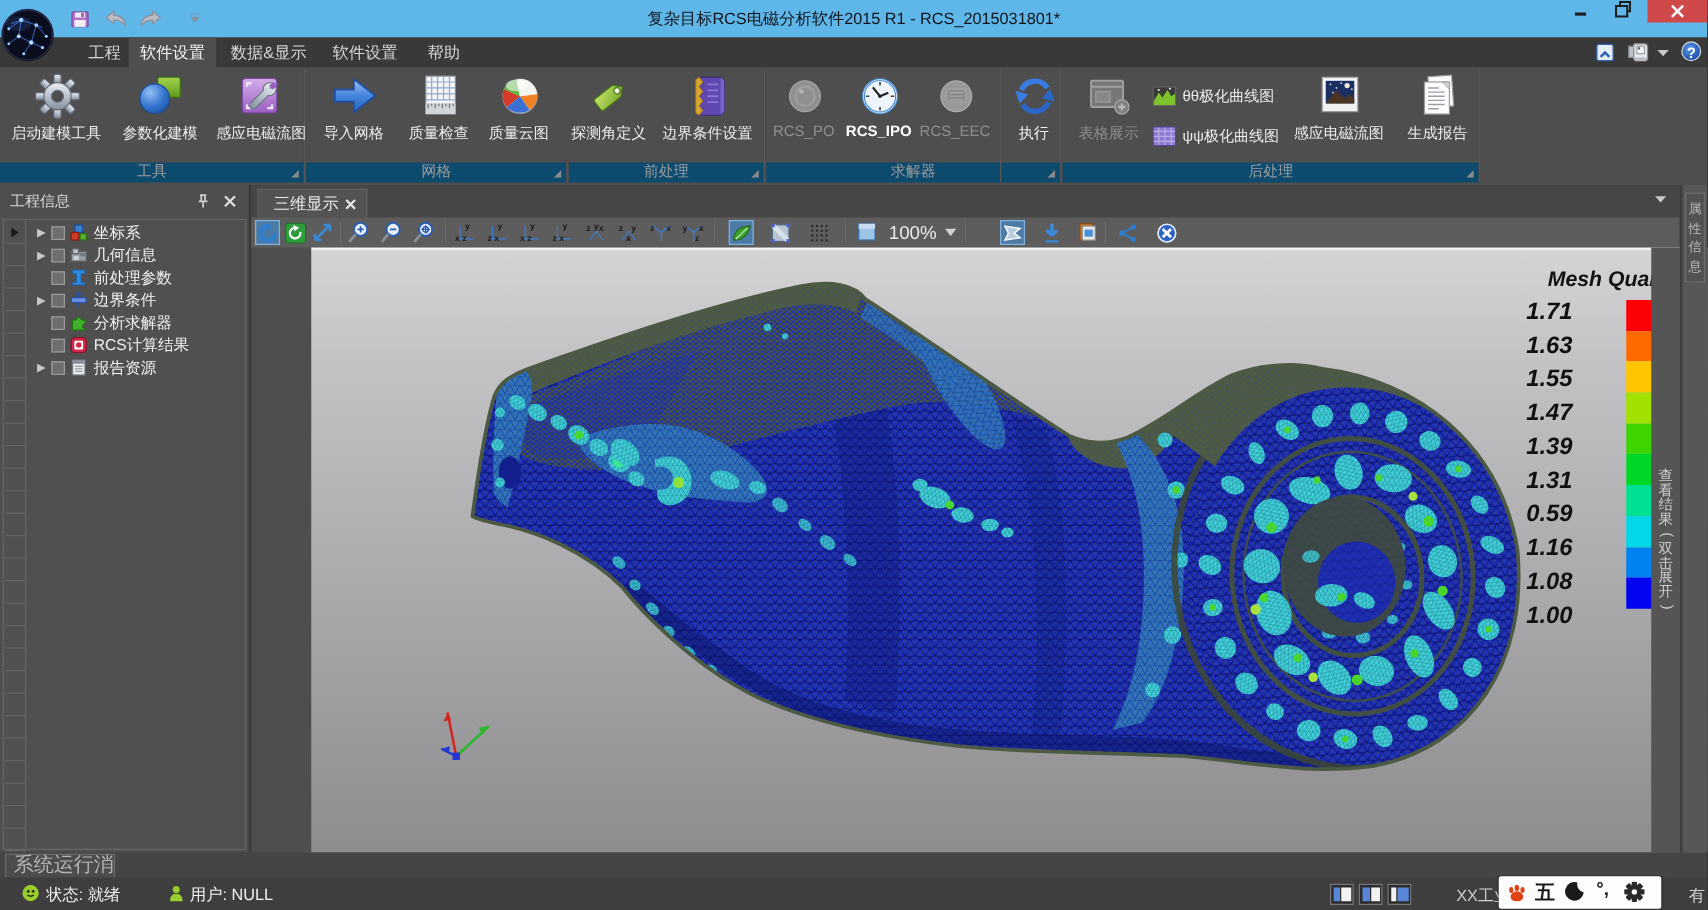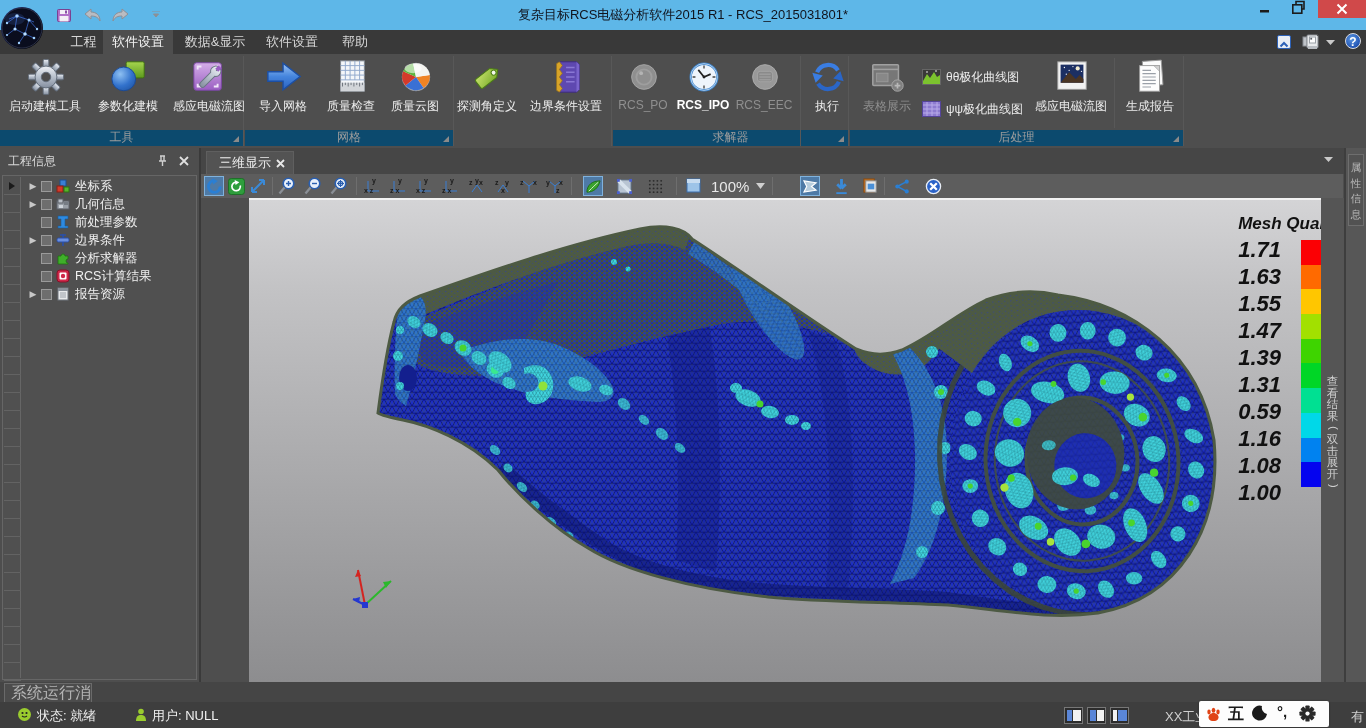--- a/index.html
+++ b/index.html
@@ -46,21 +46,21 @@
 #vptoolbar{position:absolute;left:201px;top:174px;width:1142px;height:24px;background:#5d5d5d;display:flex;align-items:center;}
 .ti{width:20px;height:20px;margin:0 1px;display:flex;align-items:center;justify-content:center;flex:0 0 auto;}
 .ti.axv{width:24px;}
 .ti.sel{background:#4e7aa6;border:1px solid #7fb2dd;}
 .tsep{width:1px;height:18px;background:#474747;border-right:1px solid #6e6e6e;margin:0 3px;flex:0 0 auto;}
 
 #viewport{position:absolute;left:201px;top:198px;width:1120px;height:484px;background:linear-gradient(#d4d4d6 0%,#c3c3c5 18%,#8d8d8f 100%);border-top:2px solid #f2f2f2;margin-left:48px;}
 
 #legend{position:absolute;right:20px;top:14px;width:160px;color:#111;}
 #legtitle{font-size:17px;font-weight:bold;font-style:italic;text-align:right;letter-spacing:0px;padding-right:5px;}
-.legrow{position:absolute;right:68px;width:60px;text-align:right;font-size:22px;font-weight:bold;font-style:italic;line-height:20px;}
+.legrow{position:absolute;right:68px;width:60px;font-size:19px;font-weight:bold;font-style:italic;line-height:20px;}
 #legbar{position:absolute;right:0px;top:26px;width:48px;height:247px;}
 .lseg{width:48px;height:24.7px;}
 
 #rstrip1{position:absolute;left:1321px;top:198px;width:23px;height:484px;background:#555555;}
 #rstrip1 .vtext{position:absolute;left:5px;top:178px;width:13px;font-size:11.5px;line-height:11.6px;color:#cfcfcf;text-align:center;}
 #rstrip1 .vtext i{display:inline-block;font-style:normal;transform:rotate(90deg);}
 #rstrip2{position:absolute;left:1344px;top:148px;width:22px;height:534px;background:#575757;border-left:2px solid #3e3e3e;}
 #proptab{position:absolute;left:2px;top:6px;width:16px;height:72px;border:1px solid #6e6e6e;background:#525252;}
 #proptab .vtext{position:absolute;left:1px;top:5px;width:12px;font-size:10.5px;line-height:15.5px;color:#b8b8b8;text-align:center;}
 
@@ -176,20 +176,23 @@
           <stop offset="1" stop-color="#74a826"></stop>
         </linearGradient>
   </defs>
     </svg>
   <div id="ribbon">
     <div class="rgroup" style="left:0;width:245px">
         <div class="glabel">工具<span class="corner"></span></div>
       </div>
     <div class="rgroup" style="left:245px;width:210px">
         <div class="glabel">网格<span class="corner"></span></div>
+      </div>
+    <div class="rgroup" style="left:455px;width:158px">
+        <div class="glabel">前处理<span class="corner"></span></div>
       </div>
     <div class="rgroup" style="left:613px;width:237px">
         <div class="glabel">求解器<span class="corner"></span></div>
       </div>
     <div class="rgroup" style="left:850px;width:335px">
         <div class="glabel">后处理<span class="corner"></span></div>
       </div>
     <div class="gsep" style="left:243px"></div>
     <div class="gsep" style="left:453px"></div>
     <div class="gsep" style="left:611px"></div>

